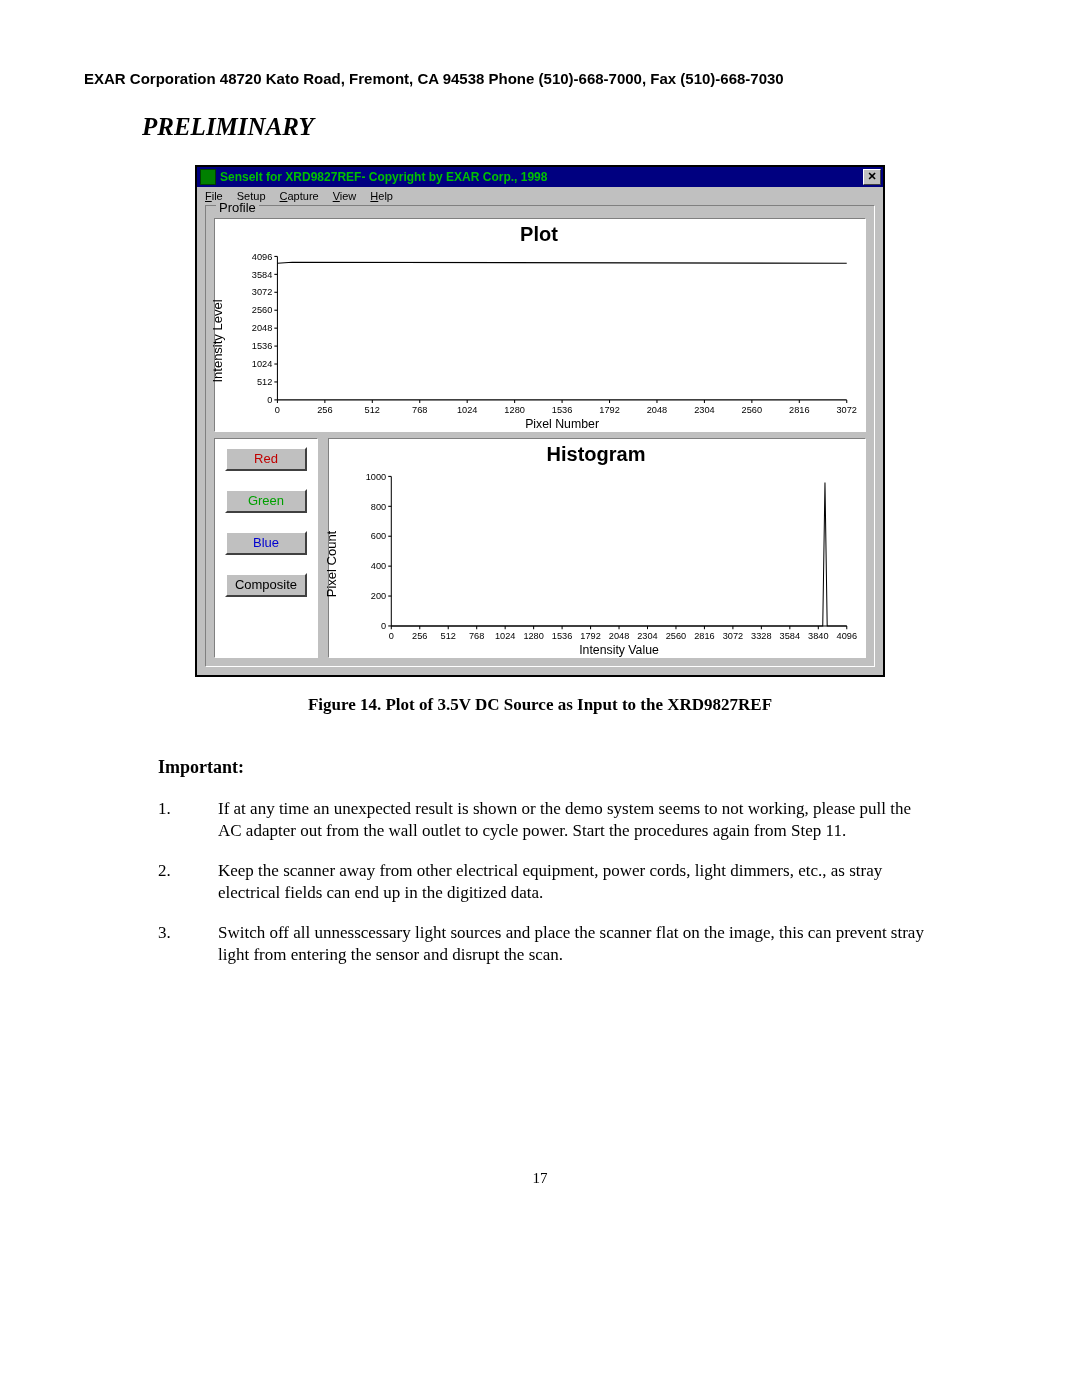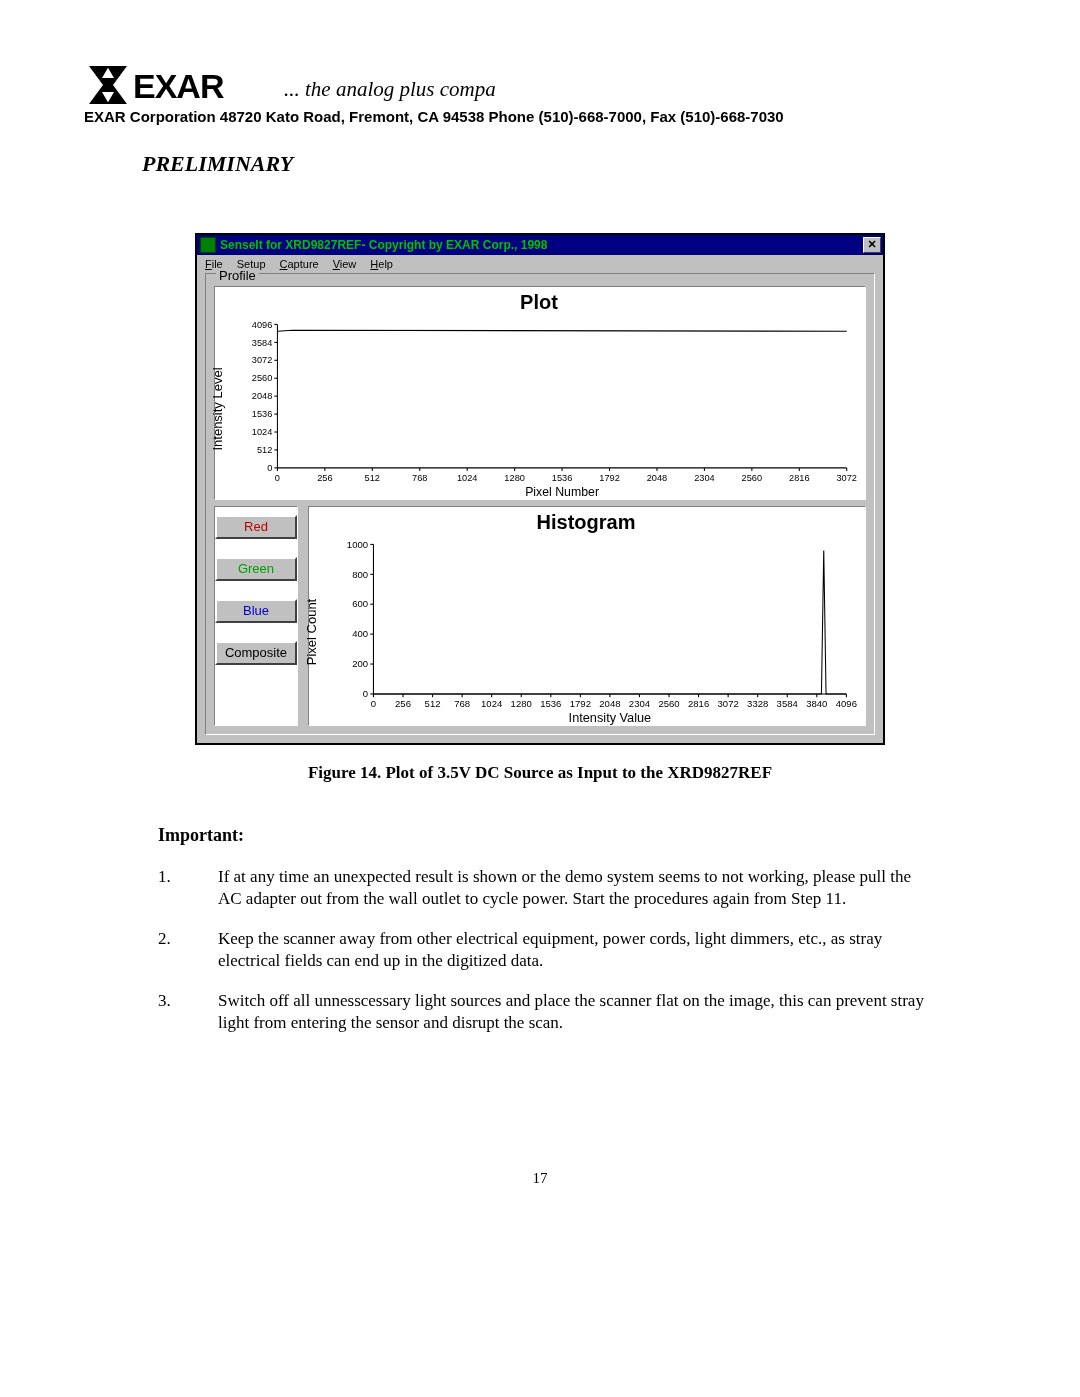--- a/index.html
+++ b/index.html
@@ -35,22 +35,22 @@
   }
   .company-addr {
     font-family: Arial, Helvetica, sans-serif;
     font-weight: bold;
     font-size: 15px;
     margin-top: 4px;
   }
   .preliminary {
     font-style: italic;
     font-weight: bold;
-    font-size: 22px;
-    margin: 26px 0 56px 58px;
+    font-size: 25px;
+    margin: 26px 0 24px 58px;
   }
   
   .win-outer {
     width: 690px;
     margin: 0 auto 18px auto;
     border: 2px solid #000;
     background: #c0c0c0;
     box-sizing: border-box;
   }
   .titlebar {
@@ -139,21 +139,21 @@
     font-size: 20px;
     font-weight: bold;
     margin-bottom: 4px;
   }
   .hist-row {
     display: flex;
     gap: 10px;
     margin: 0 2px 0 2px;
   }
   .channel-panel {
-    width: 84px;
+    width: 104px;
     height: 220px;
     padding: 8px 4px;
     display: flex;
     flex-direction: column;
     gap: 18px;
     align-items: center;
   }
   .hist-panel {
     flex: 1;
     height: 220px;
@@ -231,29 +231,20 @@
     text-align: center;
     font-family: "Times New Roman", serif;
     font-size: 15px;
   }
 </style>
 </head>
 <body>
 
 <div class="page">
 
-  <div class="header-row">
-    <svg class="exar-logo" viewBox="0 0 180 38" width="190">
-
-      <polygon points="0,0 20,0 13,12 25,12 18,0 38,0 24,19 38,38 18,38 25,26 13,26 20,38 0,38 14,19" fill="#000"></polygon>
-
-      <text x="44" y="32" font-family="Arial Black, Arial, sans-serif" font-size="34" font-weight="900" fill="#000" letter-spacing="-1">EXAR</text>
-    </svg>
-    <div class="tagline">... the analog plus compa</div>
-  </div>
   <div class="company-addr">EXAR Corporation  48720 Kato Road, Fremont, CA 94538 Phone (510)-668-7000, Fax (510)-668-7030</div>
 
   <div class="preliminary">PRELIMINARY</div>
 
   <div class="win-outer">
     <div class="titlebar">
       <span class="app-icon"></span>
       <span>SenseIt for XRD9827REF- Copyright by EXAR Corp., 1998</span>
       <span class="spacer"></span>
       <span class="close-btn">✕</span>

